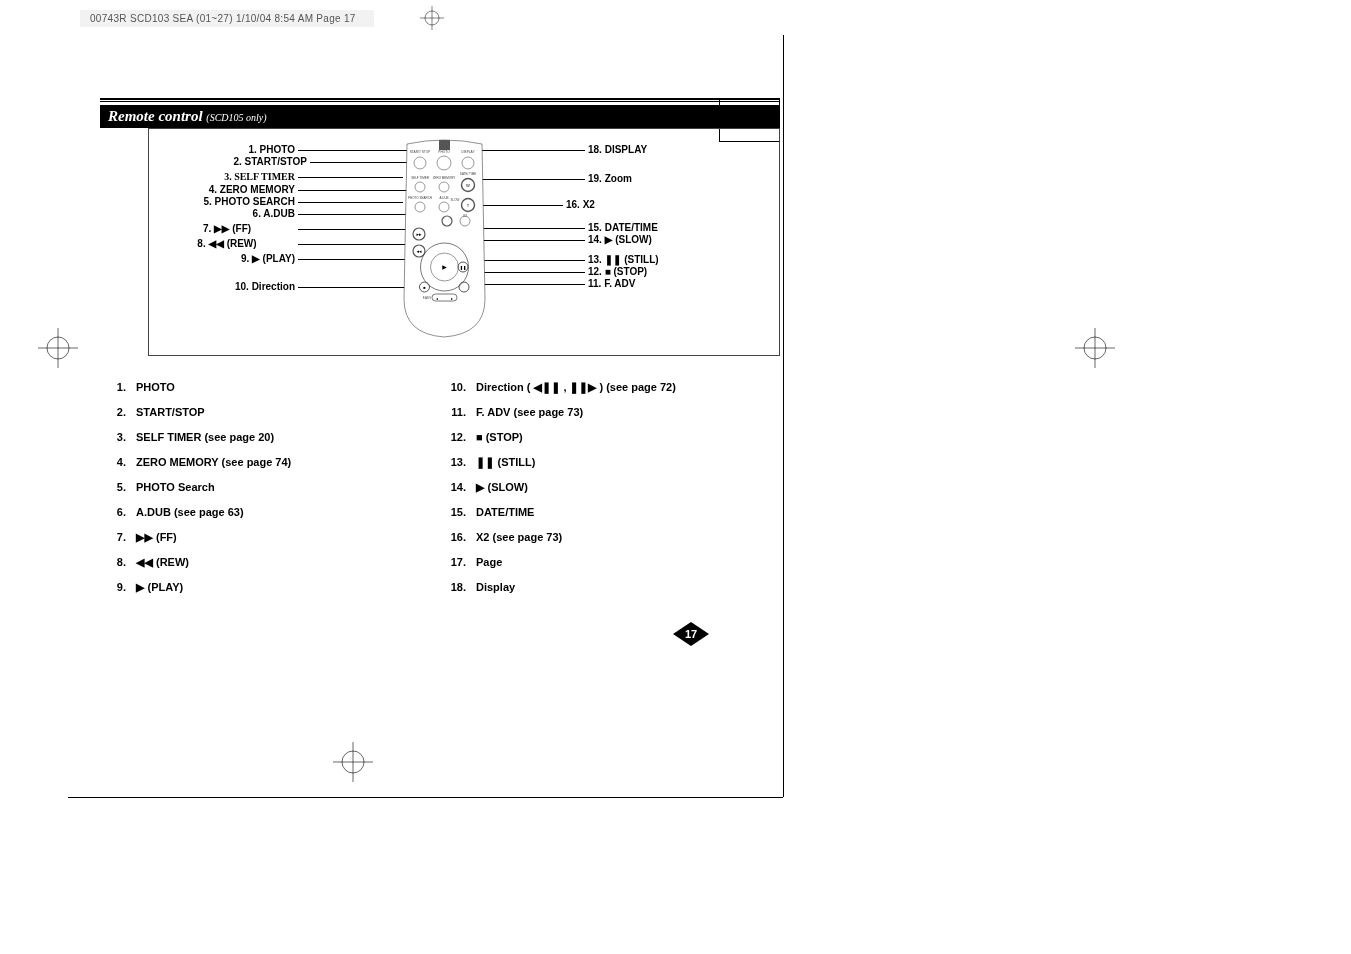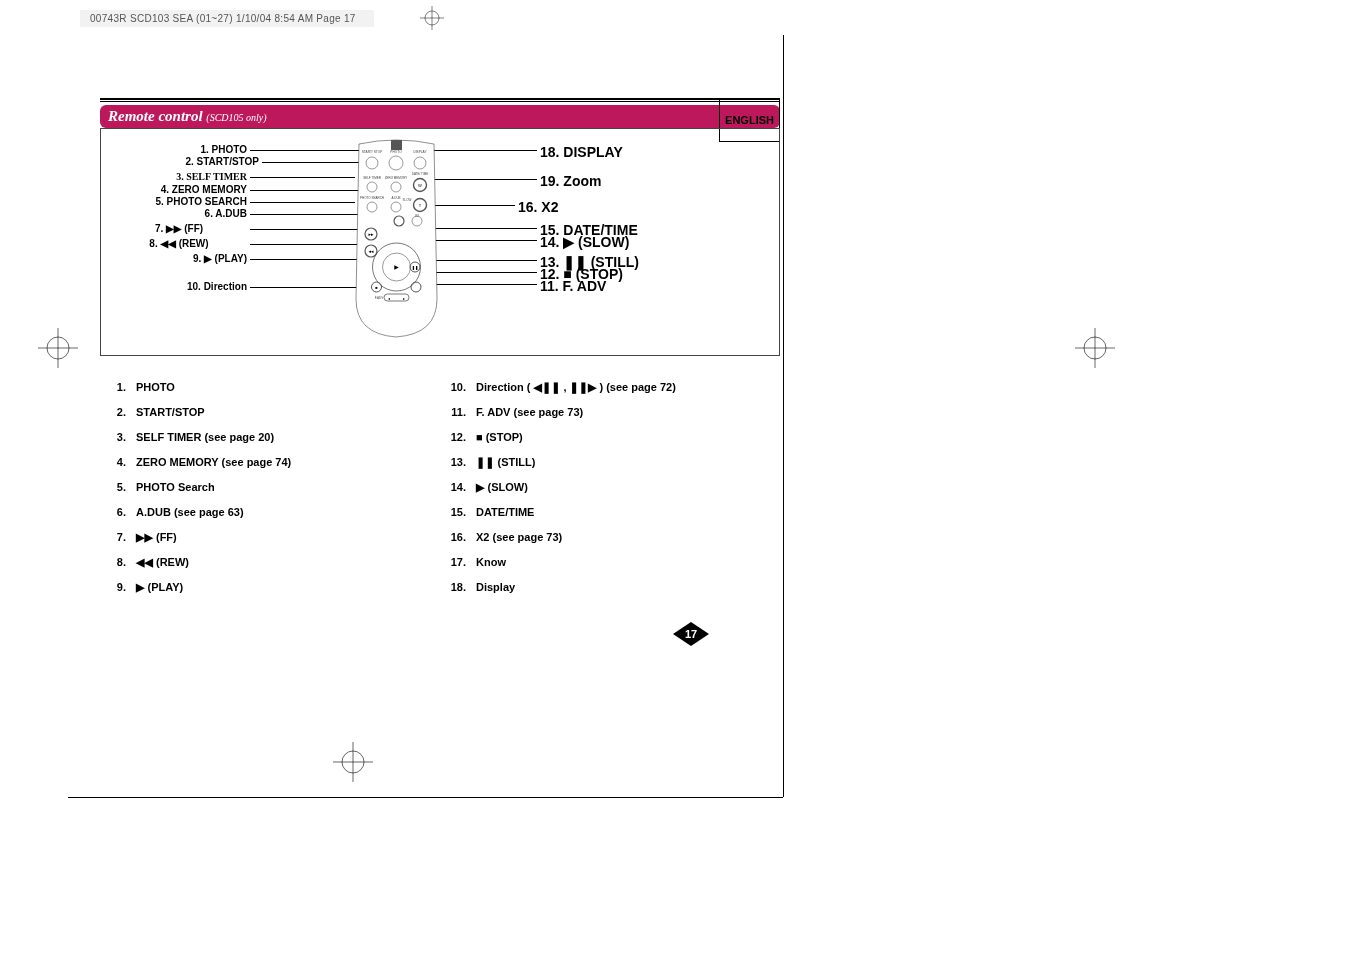--- a/index.html
+++ b/index.html
@@ -63,60 +63,60 @@
     font-size: 22px;
     font-weight: bold;
     margin: 18px 0 4px 0;
   }
   .title-line {
     height: 2px;
     background: #000;
     margin-bottom: 1px;
   }
   .subtitle-bar {
-    background: #be185d;
+    background: #000000;
     color: #fff;
     font-family: Georgia, 'Times New Roman', serif;
     font-style: italic;
     font-size: 15px;
     font-weight: bold;
     padding: 3px 8px;
-    border-radius: 6px;
   }
   .subtitle-bar .note {
     font-size: 10px;
     font-style: italic;
     font-weight: normal;
   }
   .diagram {
     border: 0.5px solid #444;
     height: 218px;
     position: relative;
     padding: 4px 0;
+    margin-left: 48px;
   }
   .remote-svg {
     position: absolute;
     left: 248px;
     top: 10px;
   }
   .label-left {
     position: absolute;
     font-size: 10px;
     font-weight: bold;
     text-align: right;
   }
   .label-left .line {
     position: absolute;
     top: 6px;
     height: 0.5px;
     background: #000;
   }
   .label-right {
     position: absolute;
-    font-size: 14px;
+    font-size: 10px;
     font-weight: bold;
     text-align: left;
   }
   .label-right .line {
     position: absolute;
     top: 6px;
     height: 0.5px;
     background: #000;
   }
   .lists {
@@ -356,21 +356,21 @@
       <div class="row">
           <div class="num">15.</div>
           <div>DATE/TIME</div>
         </div>
       <div class="row">
           <div class="num">16.</div>
           <div>X2 (see page 73)</div>
         </div>
       <div class="row">
           <div class="num">17.</div>
-          <div>Know</div>
+          <div>Page</div>
         </div>
       <div class="row">
           <div class="num">18.</div>
           <div>Display</div>
         </div>
     </div>
   </div>
 
 </div>
 

